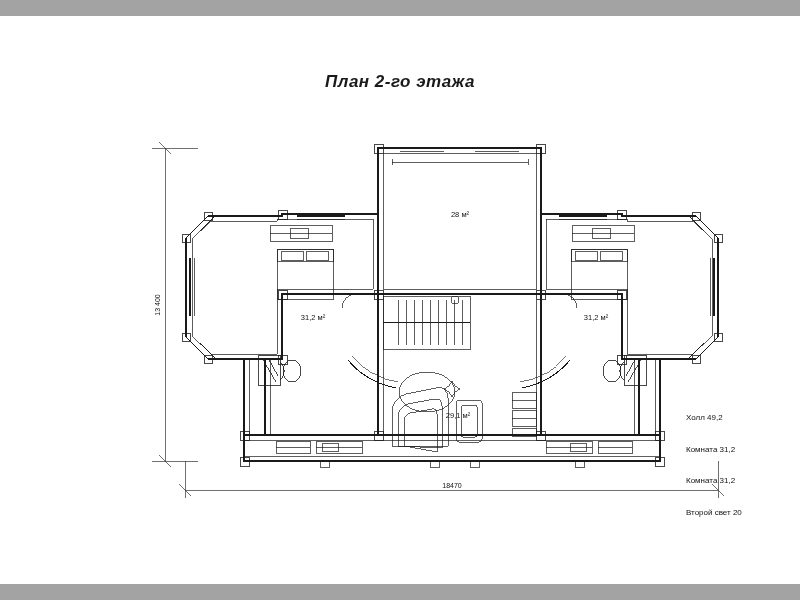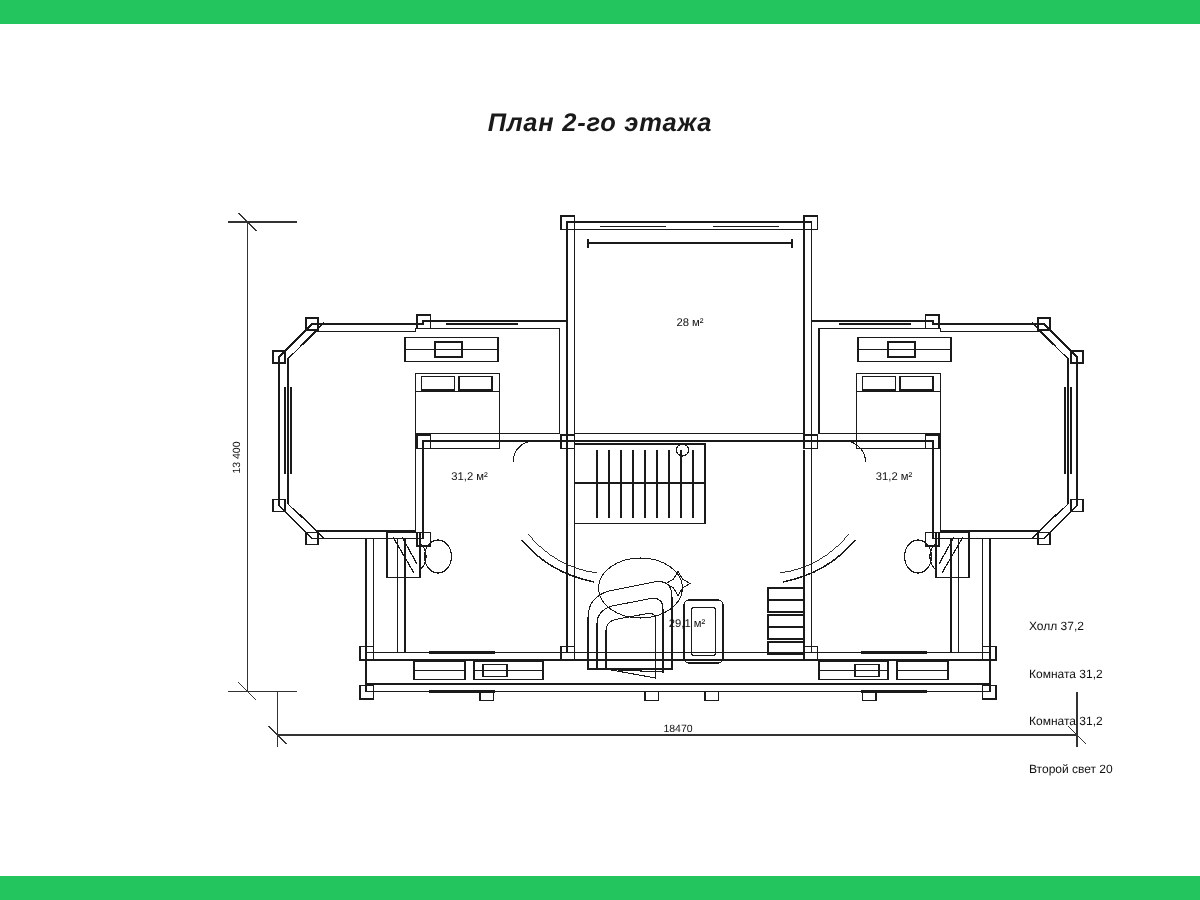--- a/index.html
+++ b/index.html
@@ -4,21 +4,21 @@
 <style>
   html, body {
     margin: 0;
     padding: 0;
     background: #000000;
   }
   #page {
     position: relative;
     width: 800px;
     height: 600px;
-    background: #22c55e;
+    background: #a3a3a3;
     overflow: hidden;
     font-family: "Liberation Sans", sans-serif;
   }
   #sheet {
     position: absolute;
     left: 0;
     top: 16px;
     width: 800px;
     height: 568px;
     background: #ffffff;
@@ -290,18 +290,18 @@
       </g>
 
       <text x="460" y="217" text-anchor="middle" font-family="Liberation Sans, sans-serif" font-size="7.5" fill="#111111" stroke="none">28 м²</text>
       <text x="313" y="320" text-anchor="middle" font-family="Liberation Sans, sans-serif" font-size="7.5" fill="#111111" stroke="none">31,2 м²</text>
       <text x="596" y="320" text-anchor="middle" font-family="Liberation Sans, sans-serif" font-size="7.5" fill="#111111" stroke="none">31,2 м²</text>
       <text x="458" y="418" text-anchor="middle" font-family="Liberation Sans, sans-serif" font-size="7.5" fill="#111111" stroke="none">29,1 м²</text>
     </g>
   </svg>
 
   <div class="legend">
-    <div>Холл 37,2</div>
+    <div>Холл 49,2</div>
     <div>Комната 31,2</div>
     <div>Комната 31,2</div>
     <div>Второй свет 20</div>
   </div>
 </div>
 
 </body></html>

